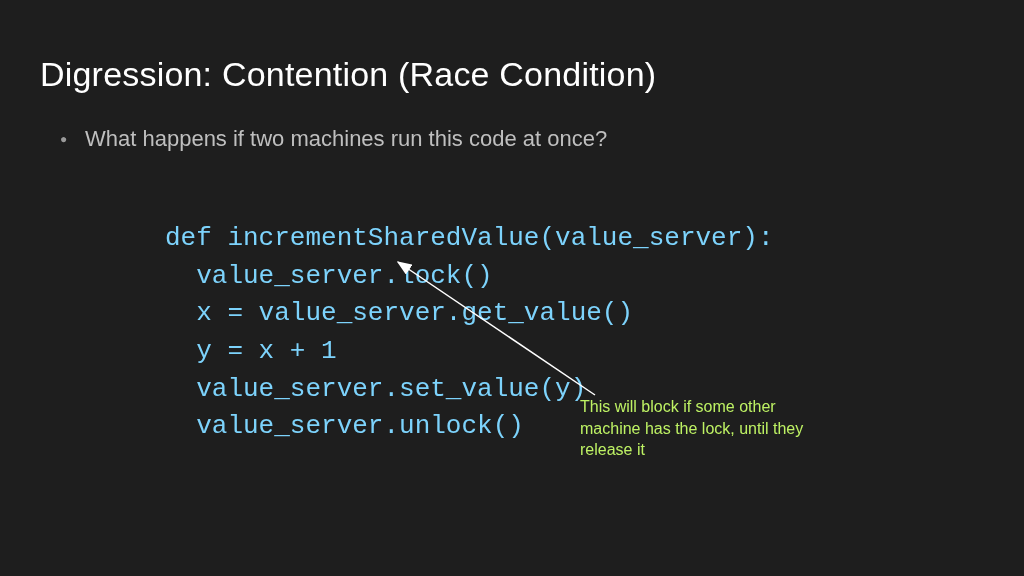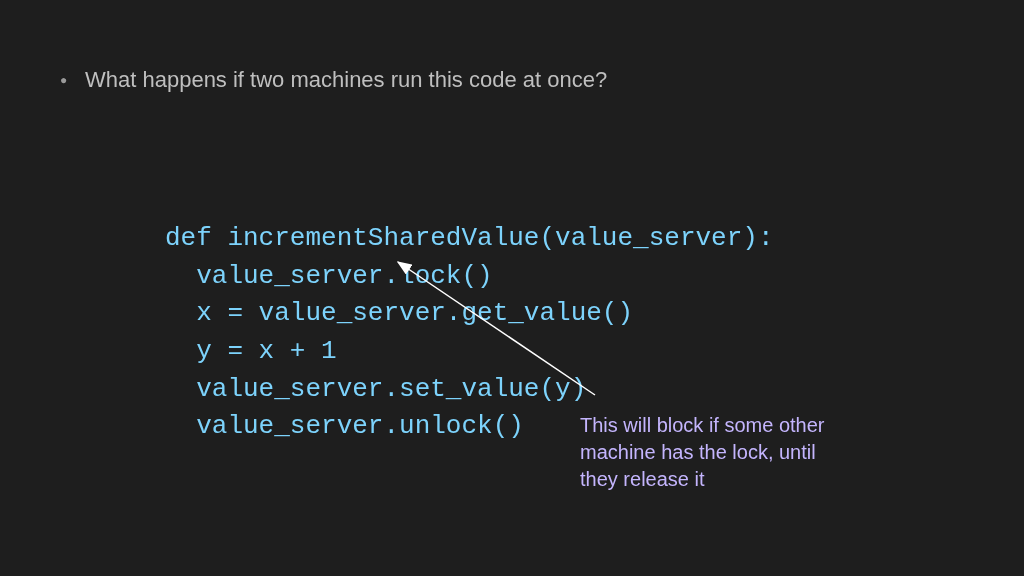--- a/index.html
+++ b/index.html
@@ -55,37 +55,38 @@
       font-size: 26px;
       line-height: 1.45;
       position: absolute;
       left: 165px;
       top: 220px;
       white-space: pre;
     }
     .annotation {
       position: absolute;
       left: 580px;
-      top: 412px;
-      color: #c4b5fd;
-      font-size: 20px;
+      top: 396px;
+      color: #bef264;
+      font-size: 16px;
       line-height: 1.35;
       max-width: 255px;
     }
     .arrow-svg {
       position: absolute;
       left: 380px;
       top: 250px;
       pointer-events: none;
     }
   </style>
 </head>
 <body>
 
 <div class="slide">
+  <h1 class="title">Digression: Contention (Race Condition)</h1>
 
   <ul class="bullet-list">
     <li class="bullet-item">What happens if two machines run this code at once?</li>
   </ul>
 
   <div class="code-block"><span>def incrementSharedValue(value_server):</span>
 <span>  value_server.lock()</span>
 <span>  x = value_server.get_value()</span>
 <span>  y = x + 1</span>
 <span>  value_server.set_value(y)</span>

